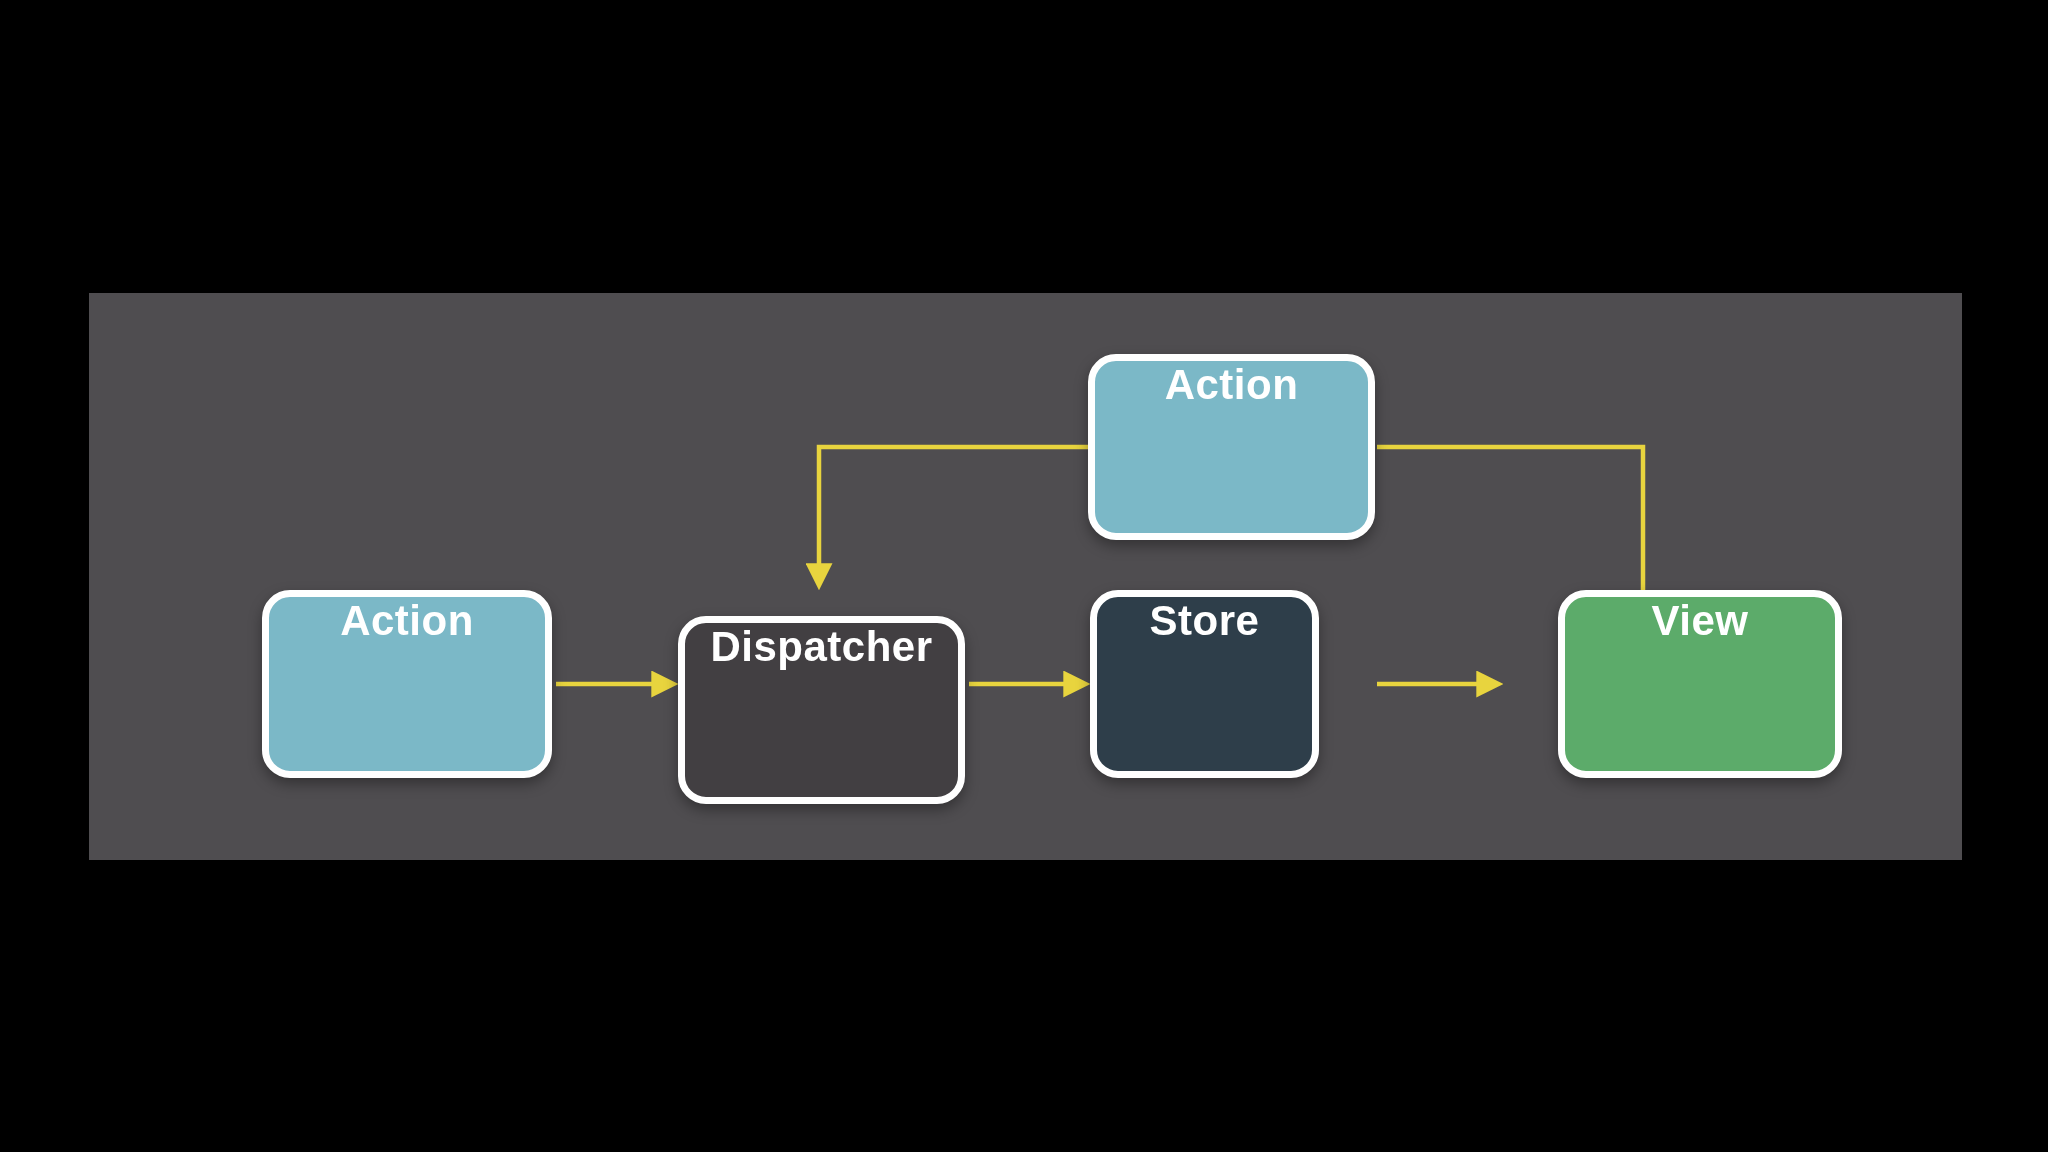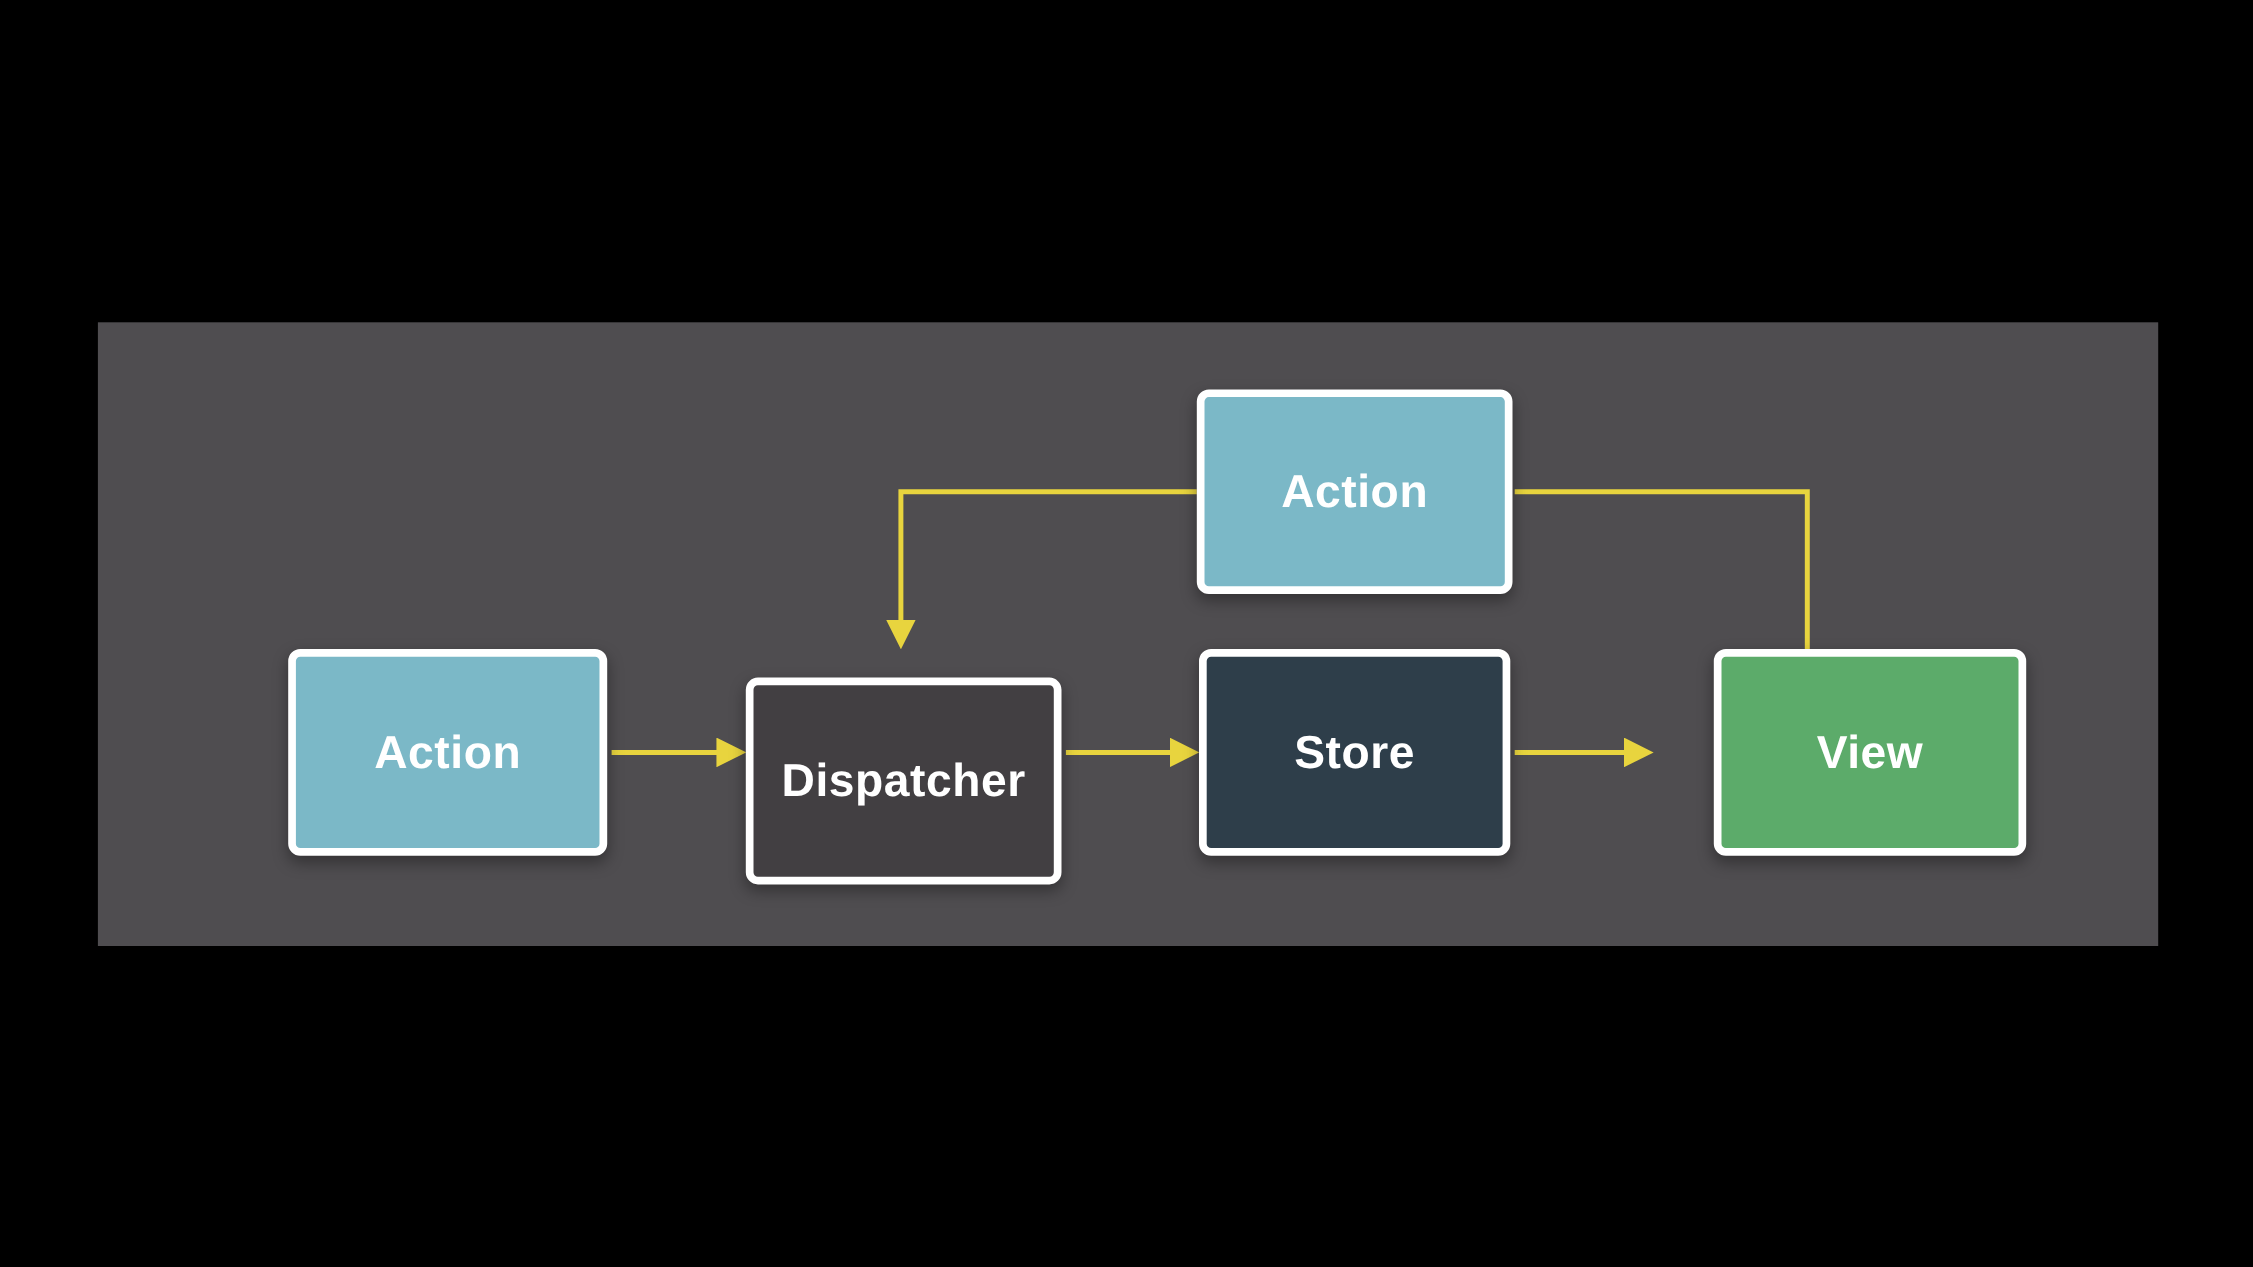--- a/index.html
+++ b/index.html
@@ -26,42 +26,42 @@
     left: 0;
     top: 0;
     width: 2048px;
     height: 1152px;
     pointer-events: none;
   }
   .node {
     position: absolute;
     box-sizing: border-box;
     border: 7px solid #ffffff;
-    border-radius: 11px;
+    border-radius: 28px;
     display: flex;
-    align-items: center;
+    align-items: flex-start;
     justify-content: center;
     box-shadow: 0 6px 14px rgba(0,0,0,0.35);
   }
   .node-label {
     color: #ffffff;
     font-size: 42px;
     font-weight: bold;
     letter-spacing: 0.5px;
     user-select: none;
   }
   .edge {
     fill: none;
     stroke-width: 4.5;
   }
   
   #node-action-top  { left: 1088px; top: 354px; width: 287px; height: 186px; }
   #node-action-left { left: 262px;  top: 590px; width: 290px; height: 188px; }
   #node-dispatcher  { left: 678px;  top: 568px; width: 287px; height: 188px; margin-top: 48px; }
-  #node-store       { left: 1090px; top: 590px; width: 283px; height: 188px; }
+  #node-store       { left: 1090px; top: 590px; width: 229px; height: 188px; }
   #node-view        { left: 1558px; top: 590px; width: 284px; height: 188px; }
 </style>
 </head>
 <body>
 
 <div class="stage" style="background: rgb(0, 0, 0);">
 
   <div class="panel" style="background: rgb(79, 77, 80);"></div>
 
   <svg class="arrows" viewBox="0 0 2048 1152" xmlns="http://www.w3.org/2000/svg">

